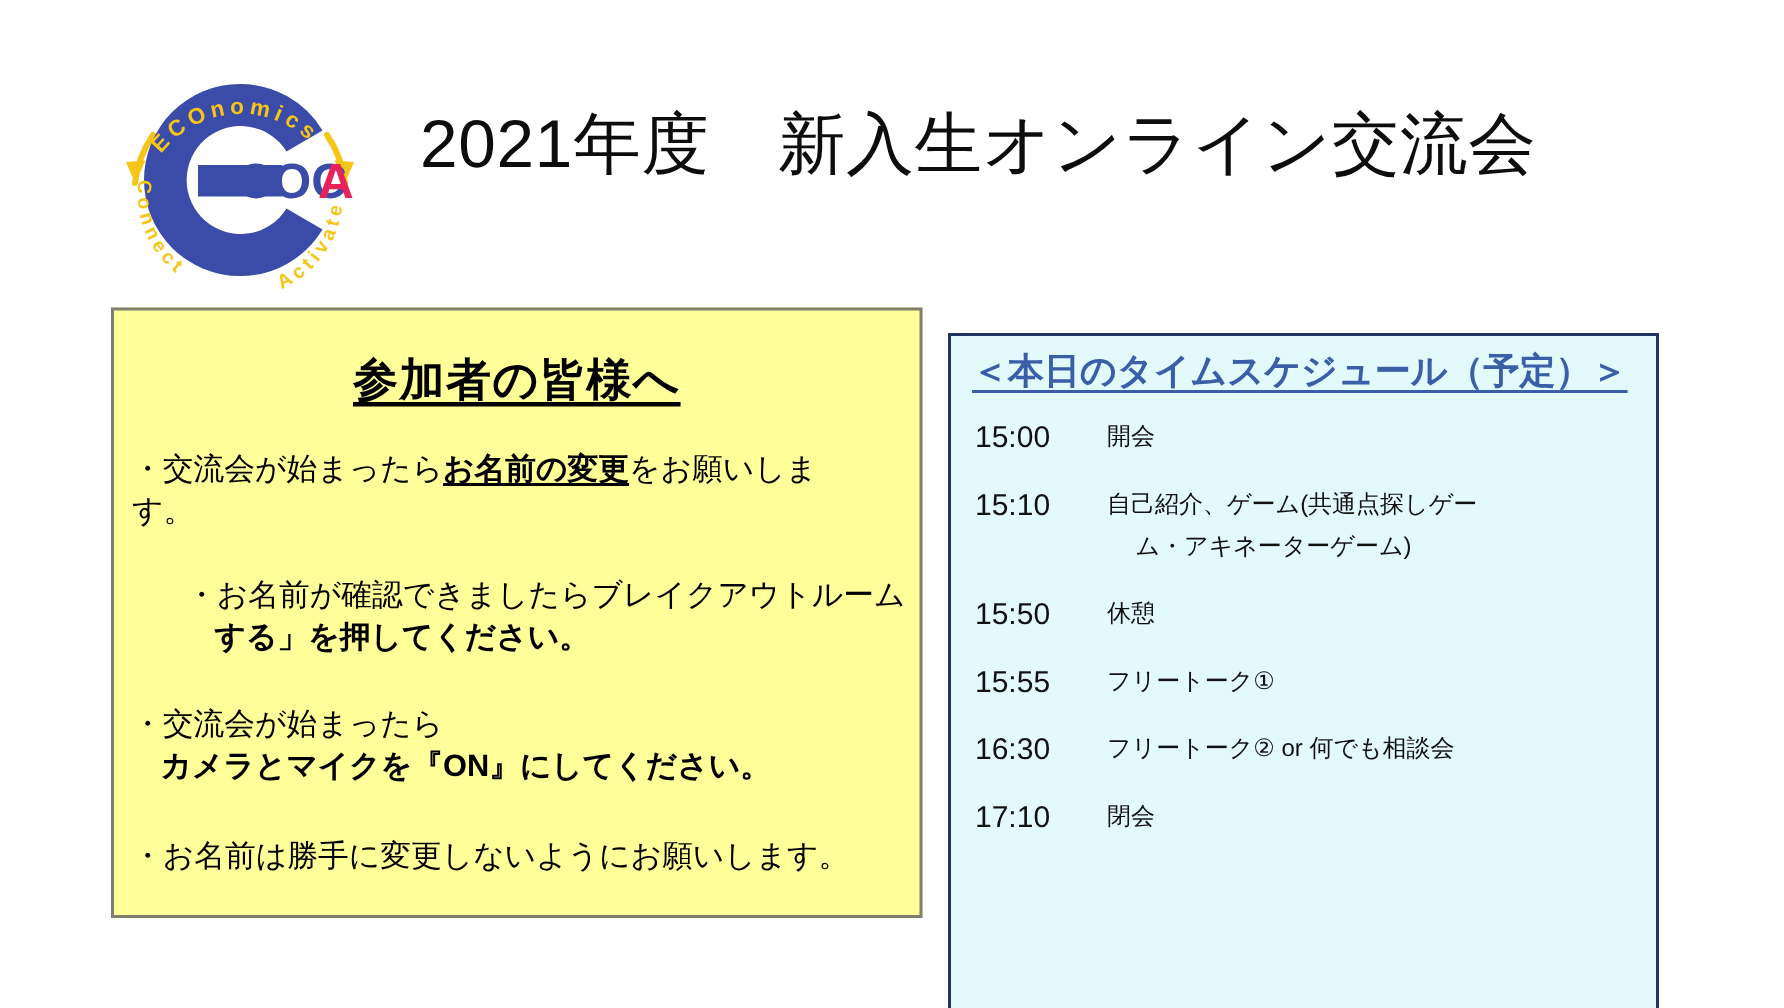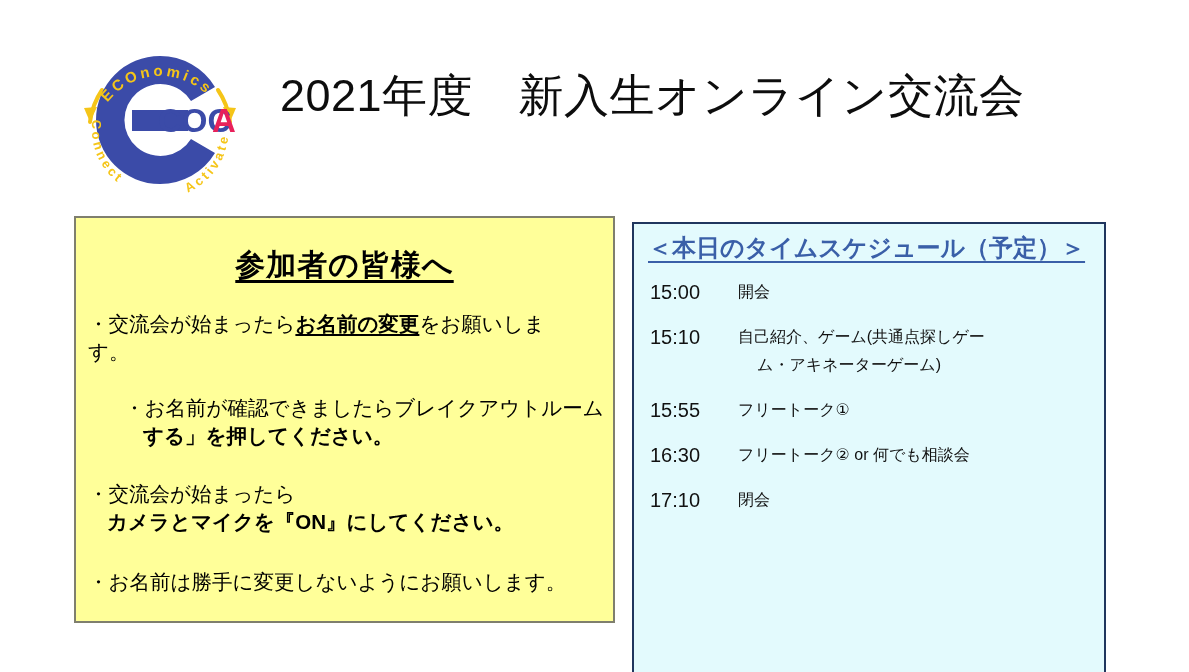--- a/index.html
+++ b/index.html
@@ -46,21 +46,21 @@
     font-weight: 400;
     letter-spacing: 0.5px;
     color: #0d0d0d;
     white-space: pre;
   }
 
   
   .notice-panel {
     position: absolute;
     left: 74px;
-    top: 216px;
+    top: 205px;
     width: 541px;
     height: 407px;
     background: #ffff99;
     border: 2px solid #7f7f6e;
     box-sizing: border-box;
     padding: 0;
   }
 
   .notice-heading {
     margin: 30px 0 0 0;
@@ -225,20 +225,26 @@
         </span>
       </li>
       <li class="schedule-row">
         <span class="schedule-time">15:10</span>
         <span class="schedule-event">
           <span class="ln">自己紹介、ゲーム(共通点探しゲー</span>
           <span class="ln cont">ム・アキネーターゲーム)</span>
         </span>
       </li>
       <li class="schedule-row">
+        <span class="schedule-time">15:50</span>
+        <span class="schedule-event">
+          <span class="ln">休憩</span>
+        </span>
+      </li>
+      <li class="schedule-row">
         <span class="schedule-time">15:55</span>
         <span class="schedule-event">
           <span class="ln">フリートーク①</span>
         </span>
       </li>
       <li class="schedule-row">
         <span class="schedule-time">16:30</span>
         <span class="schedule-event">
           <span class="ln">フリートーク② or 何でも相談会</span>
         </span>

